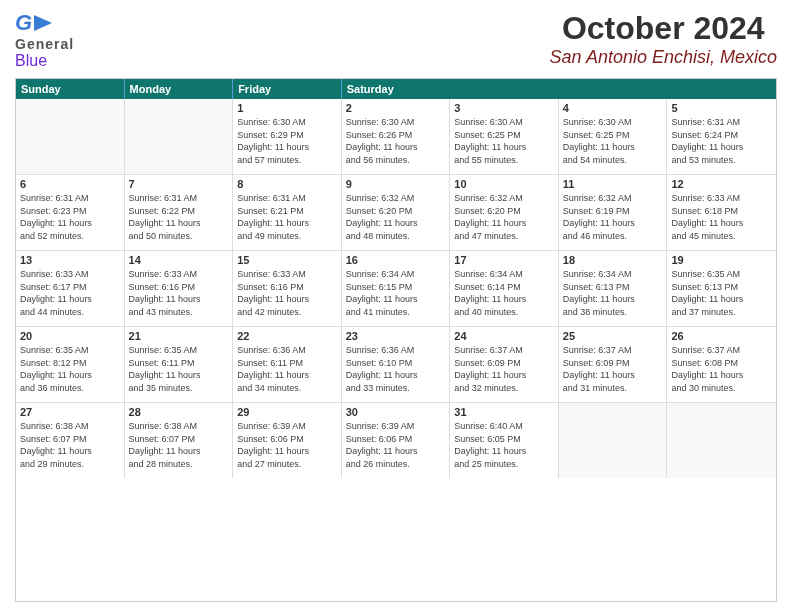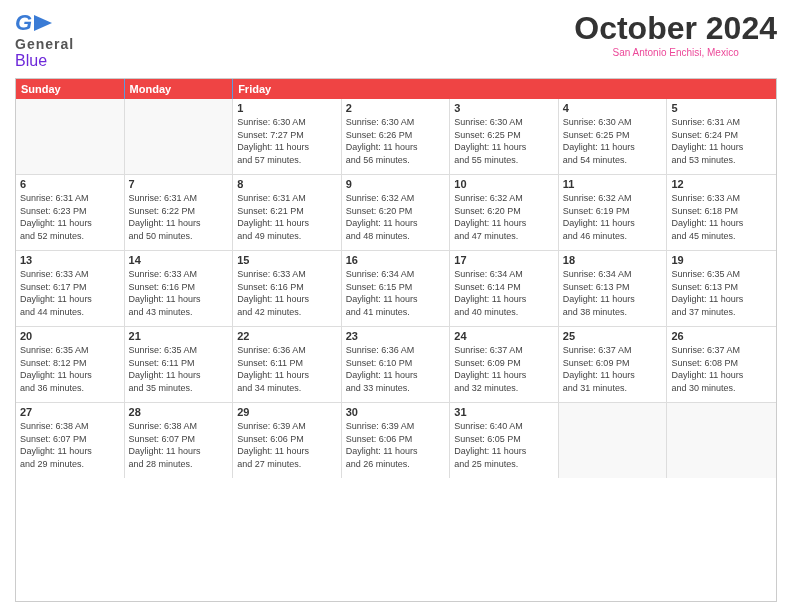--- a/index.html
+++ b/index.html
@@ -25,31 +25,32 @@
     }
     .title-section {
       text-align: center;
     }
     .month-title {
       font-size: 32px;
       font-weight: bold;
       color: #333;
     }
     .location {
-      font-size: 10px;
-      color: #ec4899;
+      font-size: 18px;
+      color: #7f1d1d;
+      font-style: italic;
     }
     .calendar {
       flex: 1;
       border: 1px solid #ccc;
     }
     .cal-header {
       display: grid;
       grid-template-columns: repeat(7, 1fr);
-      background: #ef4444;
+      background: #0f766e;
     }
     .cal-header-cell {
       color: white;
       font-size: 11px;
       font-weight: bold;
       padding: 4px 5px;
       border-right: 1px solid #5a9be0;
     }
     .cal-header-cell:last-child {
       border-right: none;
@@ -139,29 +140,30 @@
       <div class="month-title">October 2024</div>
       <div class="location">San Antonio Enchisi, Mexico</div>
     </div>
   </div>
 
   <div class="calendar">
     <div class="cal-header" id="cal-header-row">
         <div class="cal-header-cell">Sunday</div>
         <div class="cal-header-cell">Monday</div>
         <div class="cal-header-cell">Friday</div>
+        <div class="cal-header-cell">Saturday</div>
       </div>
     <div class="cal-body" id="cal-body">
         <div class="cal-row">
           <div class="cal-cell empty"></div>
           <div class="cal-cell empty"></div>
           <div class="cal-cell">
             <div class="day-number">1</div>
             <div class="cell-line">Sunrise: 6:30 AM</div>
-            <div class="cell-line">Sunset: 7:27 PM</div>
+            <div class="cell-line">Sunset: 6:29 PM</div>
             <div class="cell-line">Daylight: 11 hours</div>
             <div class="cell-line">and 57 minutes.</div>
           </div>
           <div class="cal-cell">
             <div class="day-number">2</div>
             <div class="cell-line">Sunrise: 6:30 AM</div>
             <div class="cell-line">Sunset: 6:26 PM</div>
             <div class="cell-line">Daylight: 11 hours</div>
             <div class="cell-line">and 56 minutes.</div>
           </div>

